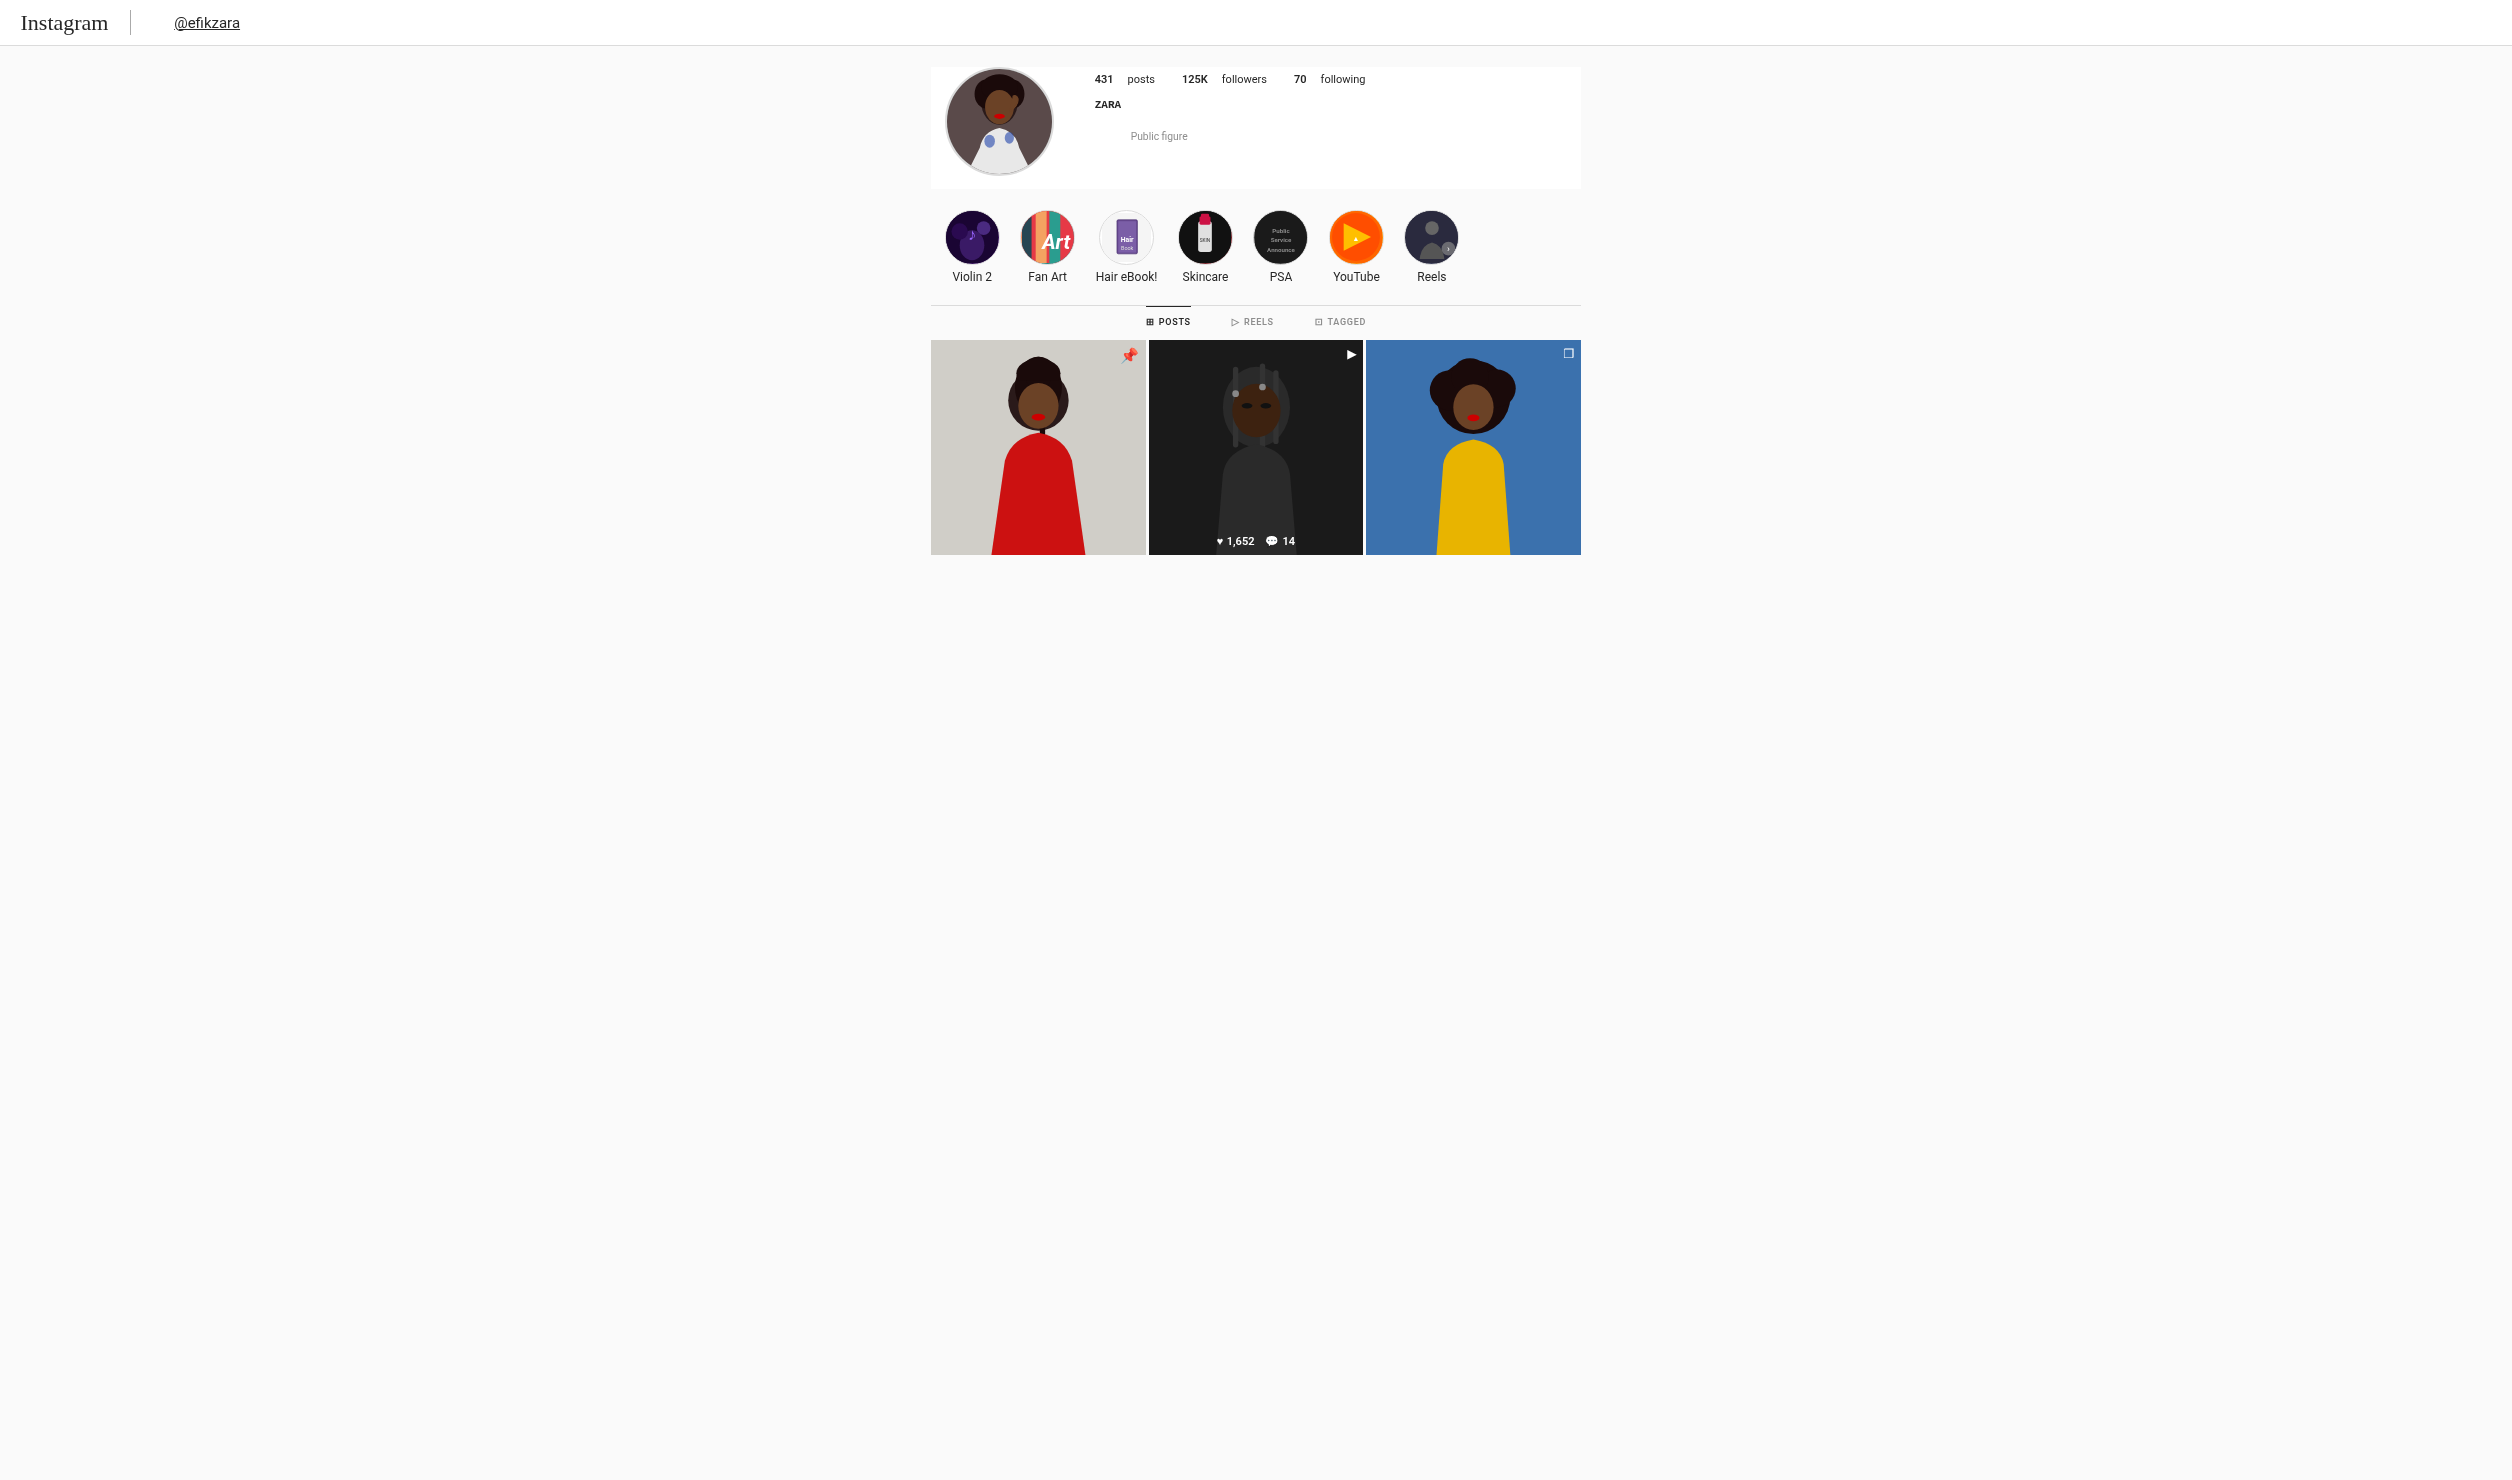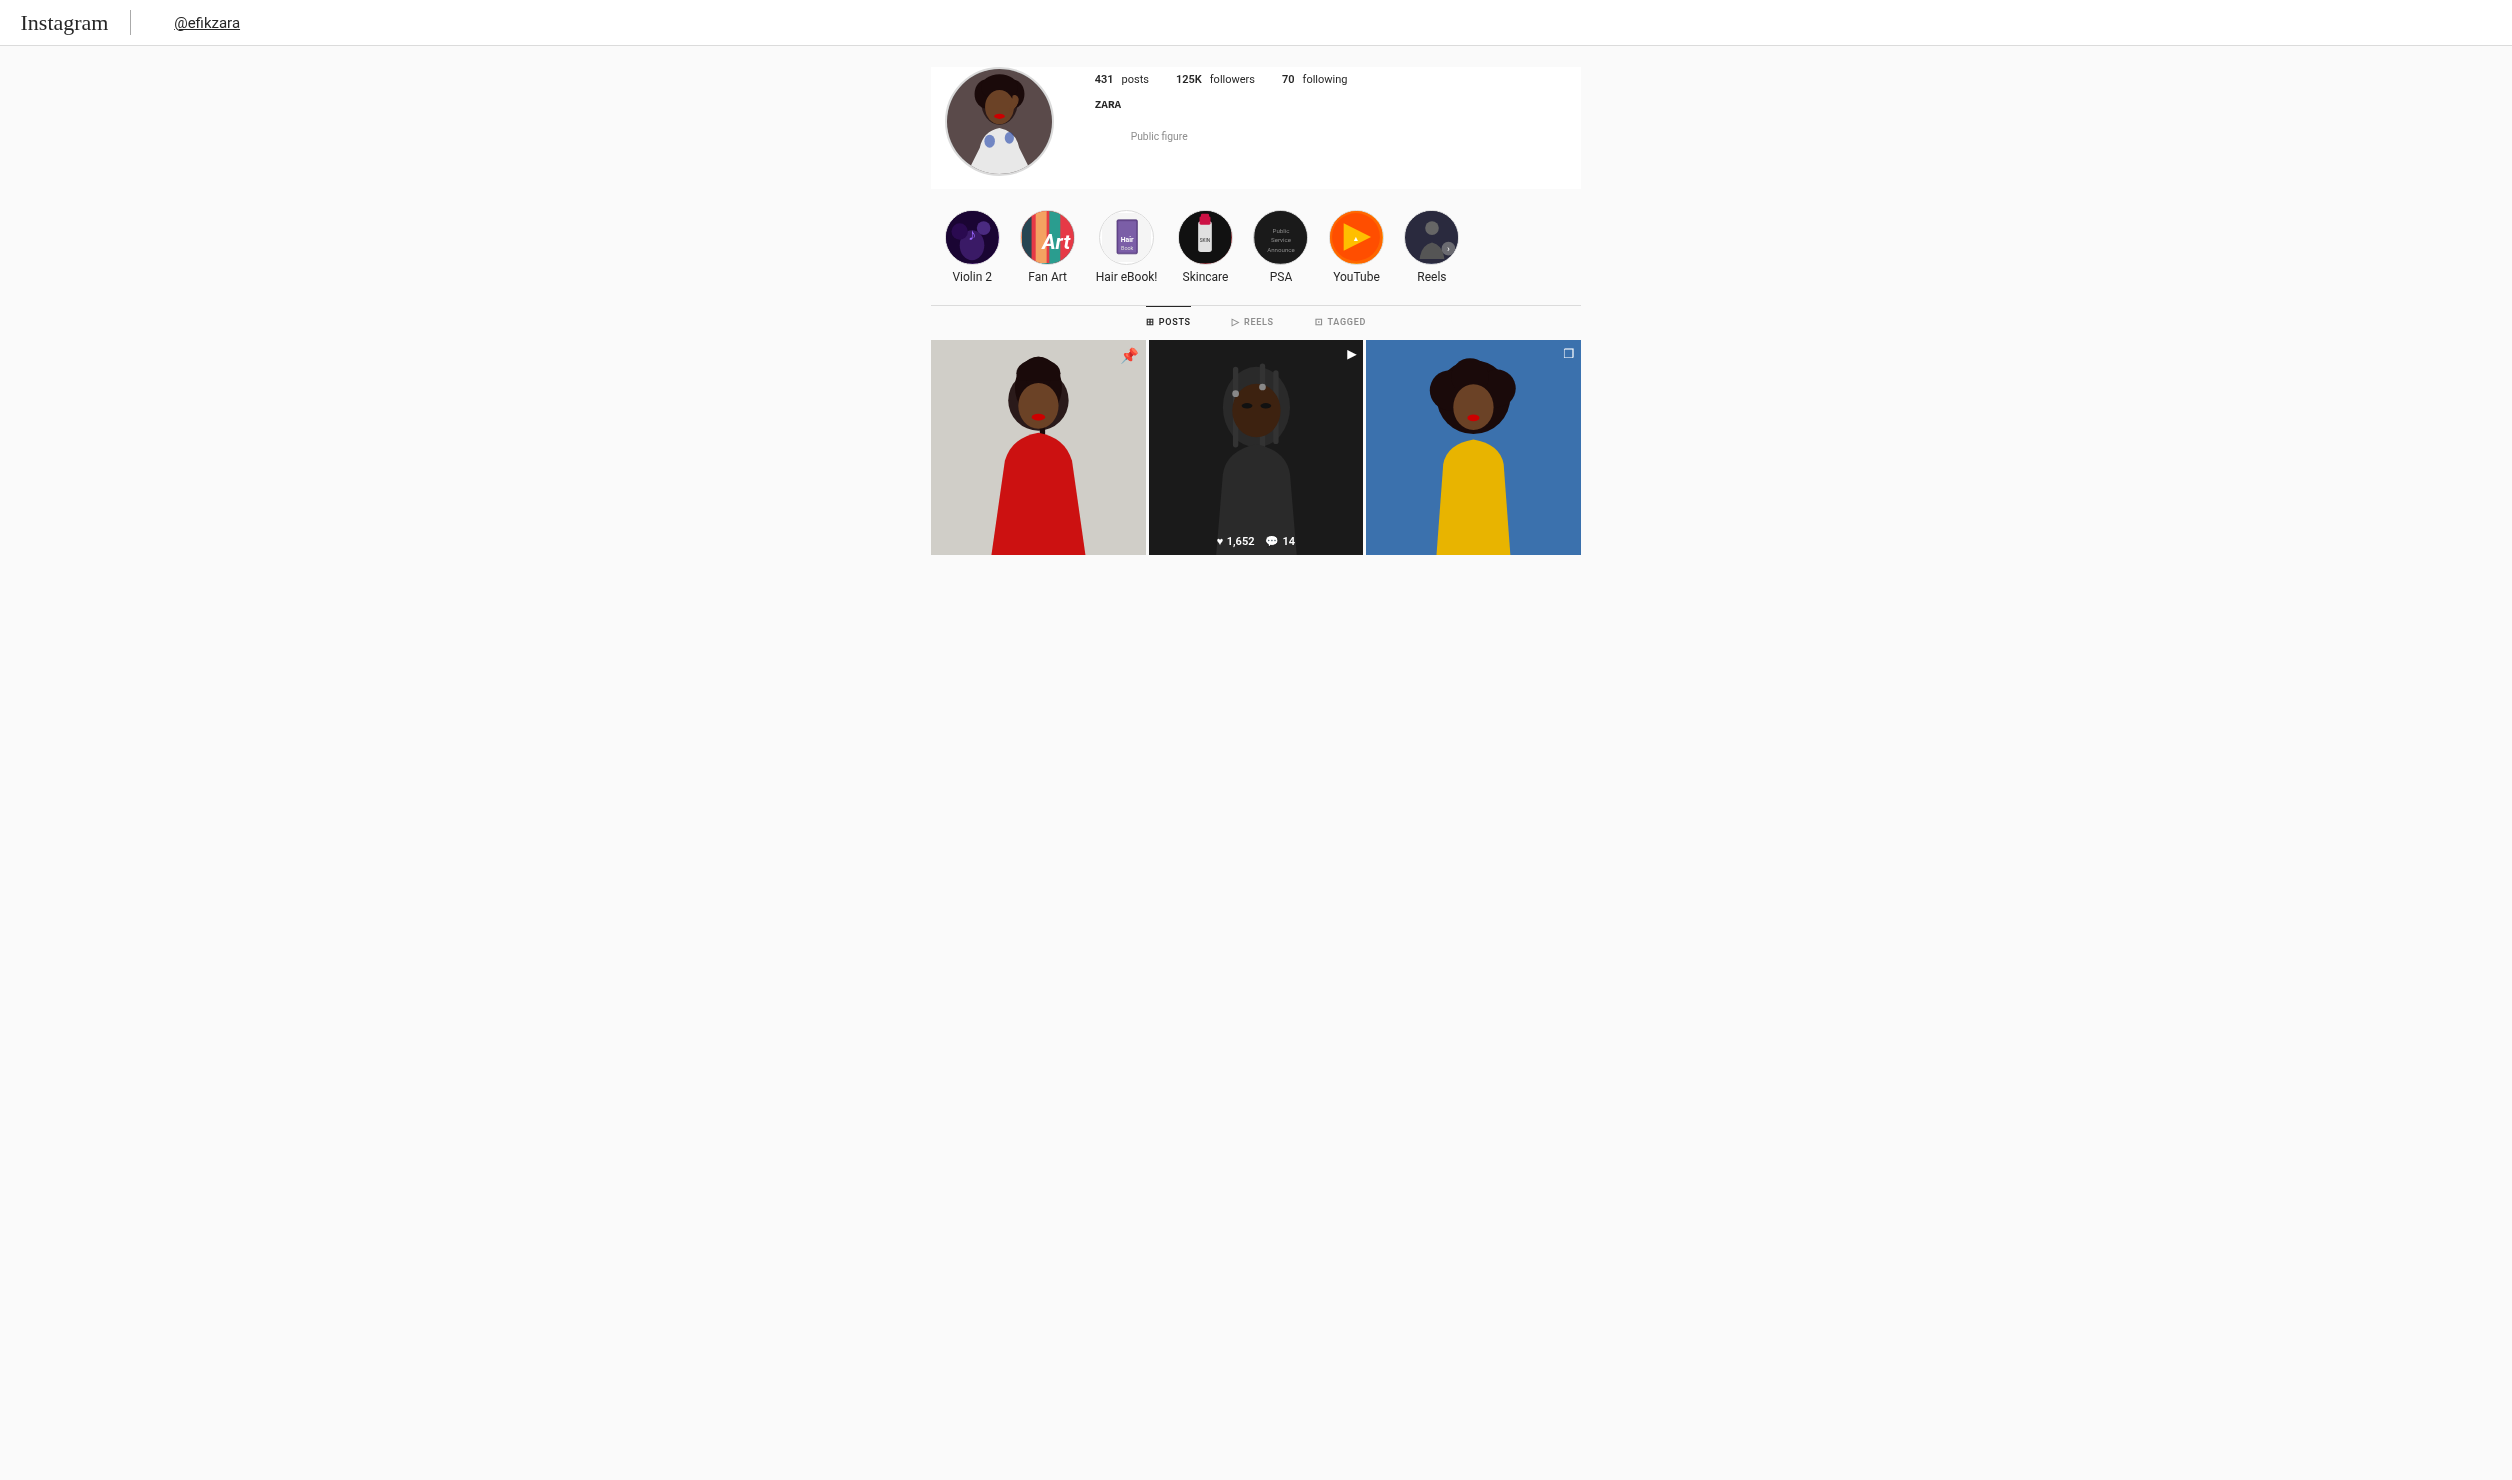--- a/index.html
+++ b/index.html
@@ -65,21 +65,21 @@
       flex: 1;
       padding-top: 6.8px;
     }
     .profile-stats {
       display: flex;
       gap: 27px;
       margin-bottom: 12.3px;
     }
     .stat-item {
       display: flex;
-      gap: 8px;
+      gap: 14px;
       font-size: 11px;
       text-align: right;
     }
     .stat-count { font-weight: 600; }
     .stat-label { color: #262626; }
     .profile-name {
       font-size: 11px;
       font-weight: 700;
       margin-bottom: 19px;
       font-family: Liberation Mono, monospace;
@@ -132,21 +132,21 @@
       font-size: 12px;
       color: #262626;
       text-align: center;
     }
 
     
     .hl-violin { background: linear-gradient(135deg, #1a0533 60%, #6a2fa0); }
     .hl-fanart { background: linear-gradient(135deg, #e63946, #f4a261, #2a9d8f, #264653); }
     .hl-hairebook { background: #fff; border-color: #dbdbdb; }
     .hl-skincare { background: linear-gradient(135deg, #1a1a1a 50%, #e63946); }
-    .hl-psa { background: #404040; }
+    .hl-psa { background: #404040; font-weight: bold; }
     .hl-youtube { background: linear-gradient(135deg, #ff4500, #ffae00, #ff6600); }
     .hl-reels { background: linear-gradient(135deg, #1a1a2e, #4a4e69); }
 
     
     .tabs-section {
       max-width: 650px;
       margin: 6.8px auto 0;
       border-top: 0.7px solid #dbdbdb;
       display: flex;
       justify-content: center;

